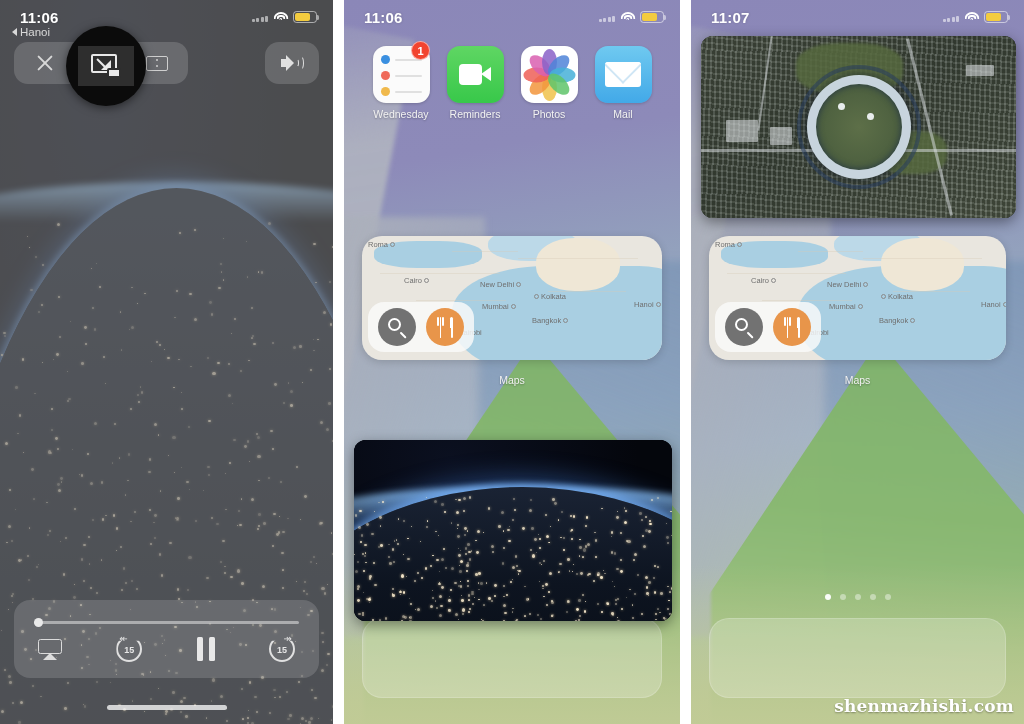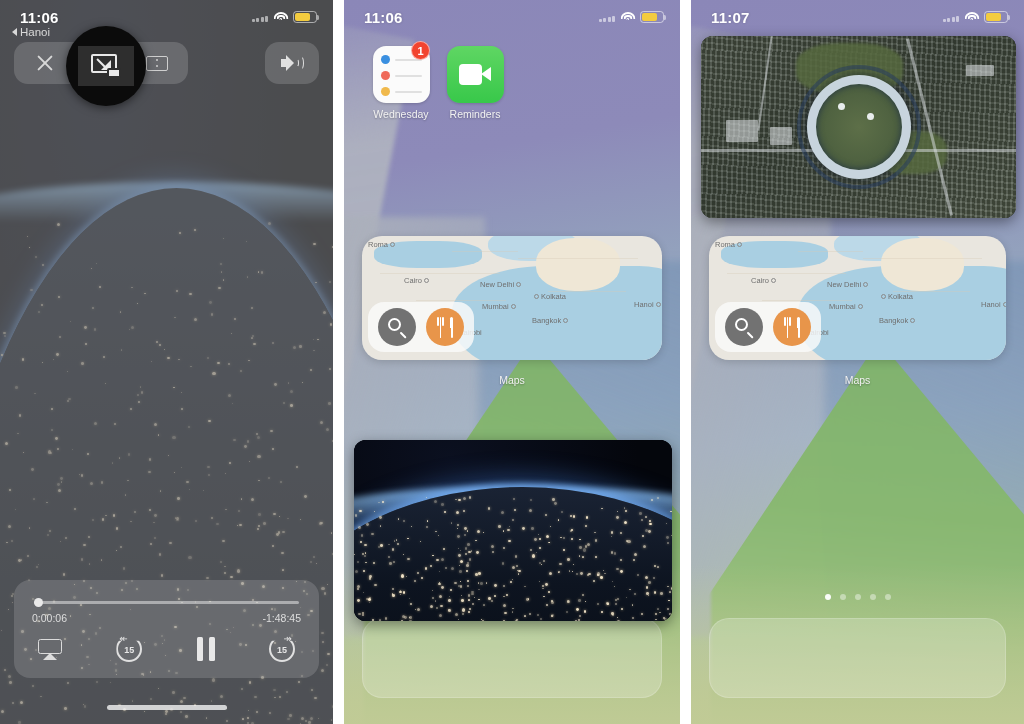--- a/index.html
+++ b/index.html
@@ -959,24 +959,20 @@
             <span class="small"></span>
         </span>
       </div>
     </div>
 
     <div class="player-bottom">
       <div class="scrub">
         <span class="track"></span>
         <span class="knob"></span>
       </div>
-      <div class="times">
-        <span>0:00:06</span>
-        <span>-1:48:45</span>
-      </div>
       <div class="transport">
         <div class="t-btn">
           <span class="airplay-glyph">
               <span class="scr"></span>
               <span class="tri2"></span>
             </span>
         </div>
         <div class="t-btn">
           <span class="skip back">
             <span class="ring"></span>
@@ -1060,21 +1056,42 @@
       <div class="app">
         <div class="app-icon ic-facetime">
           <span class="ft-cam">
               <span class="b"></span>
               <span class="l"></span>
             </span>
         </div>
         <div class="app-label">Reminders</div>
       </div>
 
-
+      <div class="app">
+        <div class="app-icon ic-photos">
+          <span class="pinwheel" id="pinwheel-1">
+              <i style="background:#f0c24a;transform:rotate(0deg)"></i>
+              <i style="background:#f2953c;transform:rotate(45deg)"></i>
+              <i style="background:#ef5f57;transform:rotate(90deg)"></i>
+              <i style="background:#d95fb0;transform:rotate(135deg)"></i>
+              <i style="background:#8a62c8;transform:rotate(180deg)"></i>
+              <i style="background:#4f84d8;transform:rotate(225deg)"></i>
+              <i style="background:#46b0d8;transform:rotate(270deg)"></i>
+              <i style="background:#5fc46a;transform:rotate(315deg)"></i>
+            </span>
+        </div>
+        <div class="app-label">Photos</div>
+      </div>
+
+      <div class="app">
+        <div class="app-icon ic-mail">
+          <span class="env"></span>
+        </div>
+        <div class="app-label">Mail</div>
+      </div>
     </div>
 
     <div class="widget-maps" style="top: 236px;">
       <div class="maps-bg"></div>
       <div class="maps-sea"></div>
       <div class="maps-sea2"></div>
       <div class="maps-sea3"></div>
       <div class="maps-land-tint"></div>
       <div class="maps-roads">
         <i style="left:6%;top:30%;width:40%"></i>
@@ -1647,13 +1664,14 @@
         <i class="on"></i>
         <i class=""></i>
         <i class=""></i>
         <i class=""></i>
         <i class=""></i>
       </div>
 
     <div class="widget-bottom" style="bottom: 26px;"></div>
   </div>
 
+  <div class="watermark">shenmazhishi.com</div>
 </div>
 
 </body></html>

